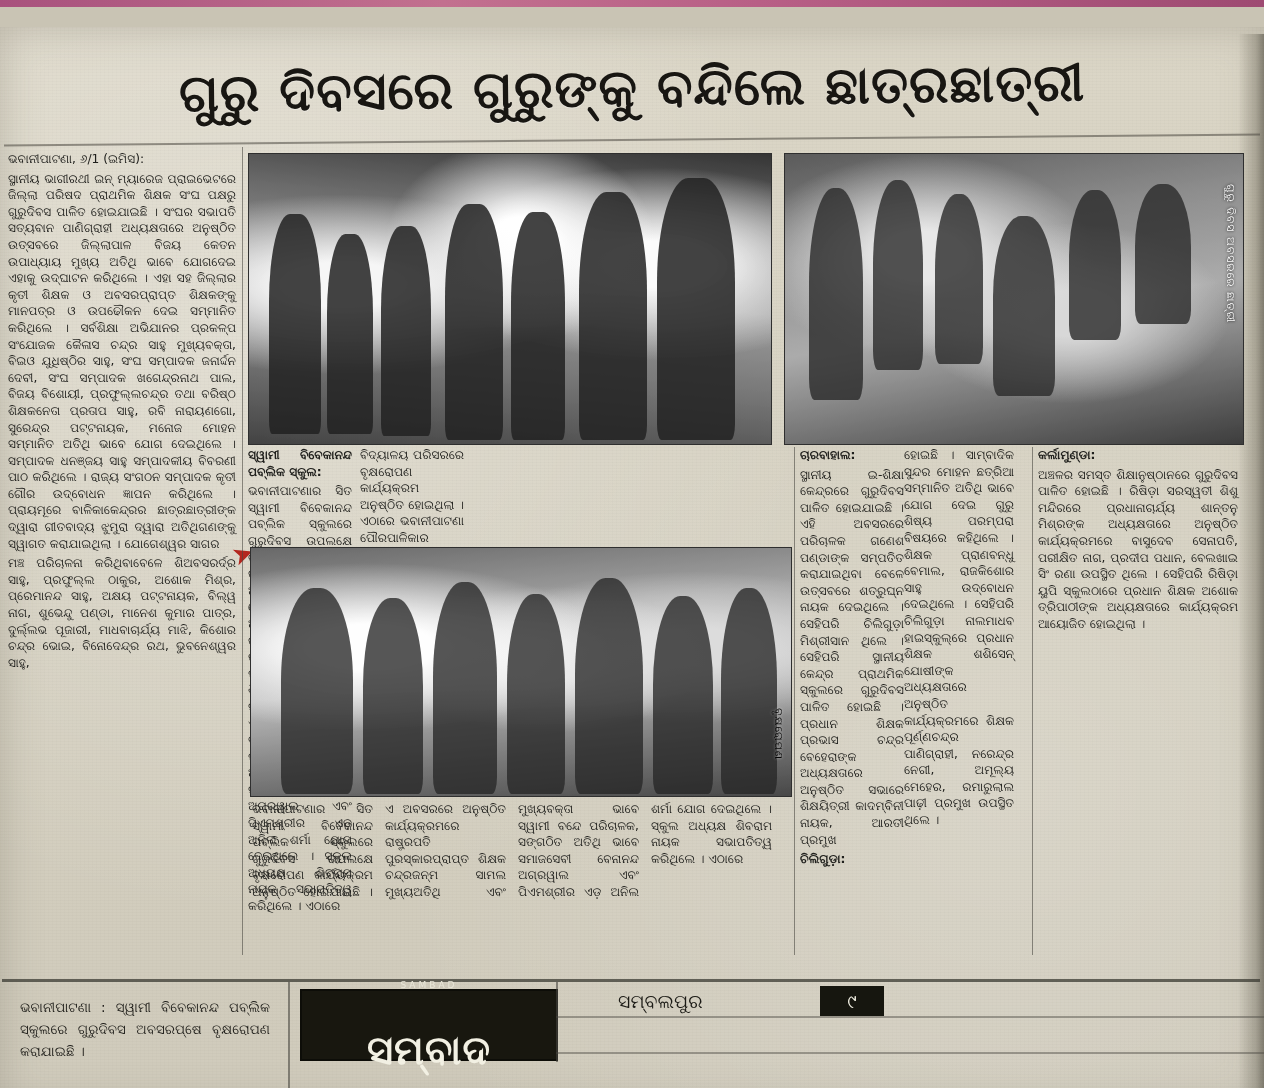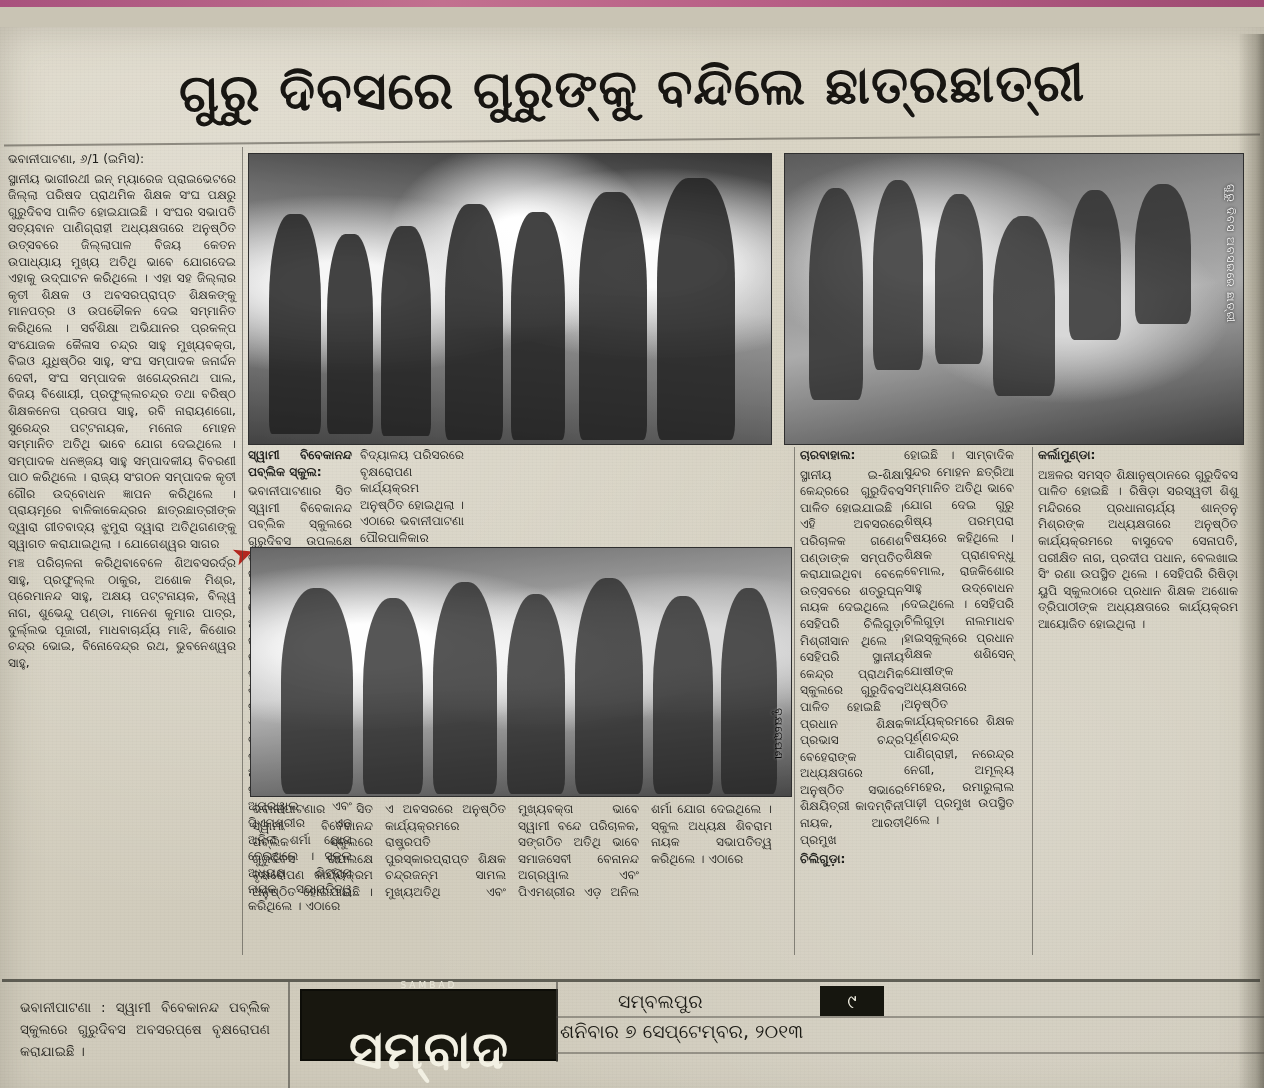--- a/index.html
+++ b/index.html
@@ -130,21 +130,21 @@
   .rule-bot{
     position:absolute;left:2px;top:952px;width:1258px;height:3px;background:#3a3931;opacity:.75;
   }
   .footer{position:absolute;left:0;top:955px;width:1264px;height:133px;}
   .logo-box{
     position:absolute;left:300px;top:7px;width:254px;height:68px;
     background:#18170f;border:2px solid #0d0d08;
     display:flex;flex-direction:column;align-items:center;justify-content:center;gap:39px;
   }
   .logo-small{font-size:9px;color:#e8e6d8;letter-spacing:3px;line-height:10px;}
-  .logo-main{font-size:52px;color:#f2f0e3;font-weight:bold;line-height:42px;letter-spacing:1px;}
+  .logo-main{font-size:40px;color:#f2f0e3;font-weight:bold;line-height:42px;letter-spacing:1px;}
   .place-box{
     position:absolute;left:556px;top:4px;width:672px;height:30px;
     display:flex;align-items:center;
   }
   .place-txt{font-size:19px;color:#1b1a15;margin-left:62px;}
   .pagenum{
     position:absolute;left:820px;top:4px;width:64px;height:30px;
     background:#16160f;color:#f3f1e4;font-size:19px;
     display:flex;align-items:center;justify-content:center;
   }
@@ -271,16 +271,15 @@
       <div class="logo-main">ସମ୍ବାଦ</div>
     </div>
 
     <div class="vrule" style="left:556px;top:0;width:2px;height:80px;"></div>
 
     <div class="place-box">
       <div class="place-txt">ସମ୍ବଲପୁର</div>
     </div>
     <div class="pagenum">୯</div>
     <div class="hrule" style="left:556px;top:34px;width:708px;height:2px;"></div>
-    <div class="date-txt">ଶନିବାର ୭ ସେପ୍‌ଟେମ୍ବର, ୨୦୧୩</div>
     <div class="hrule" style="left:556px;top:70px;width:708px;height:2px;"></div>
   </div>
 </div>
 
 </body></html>

